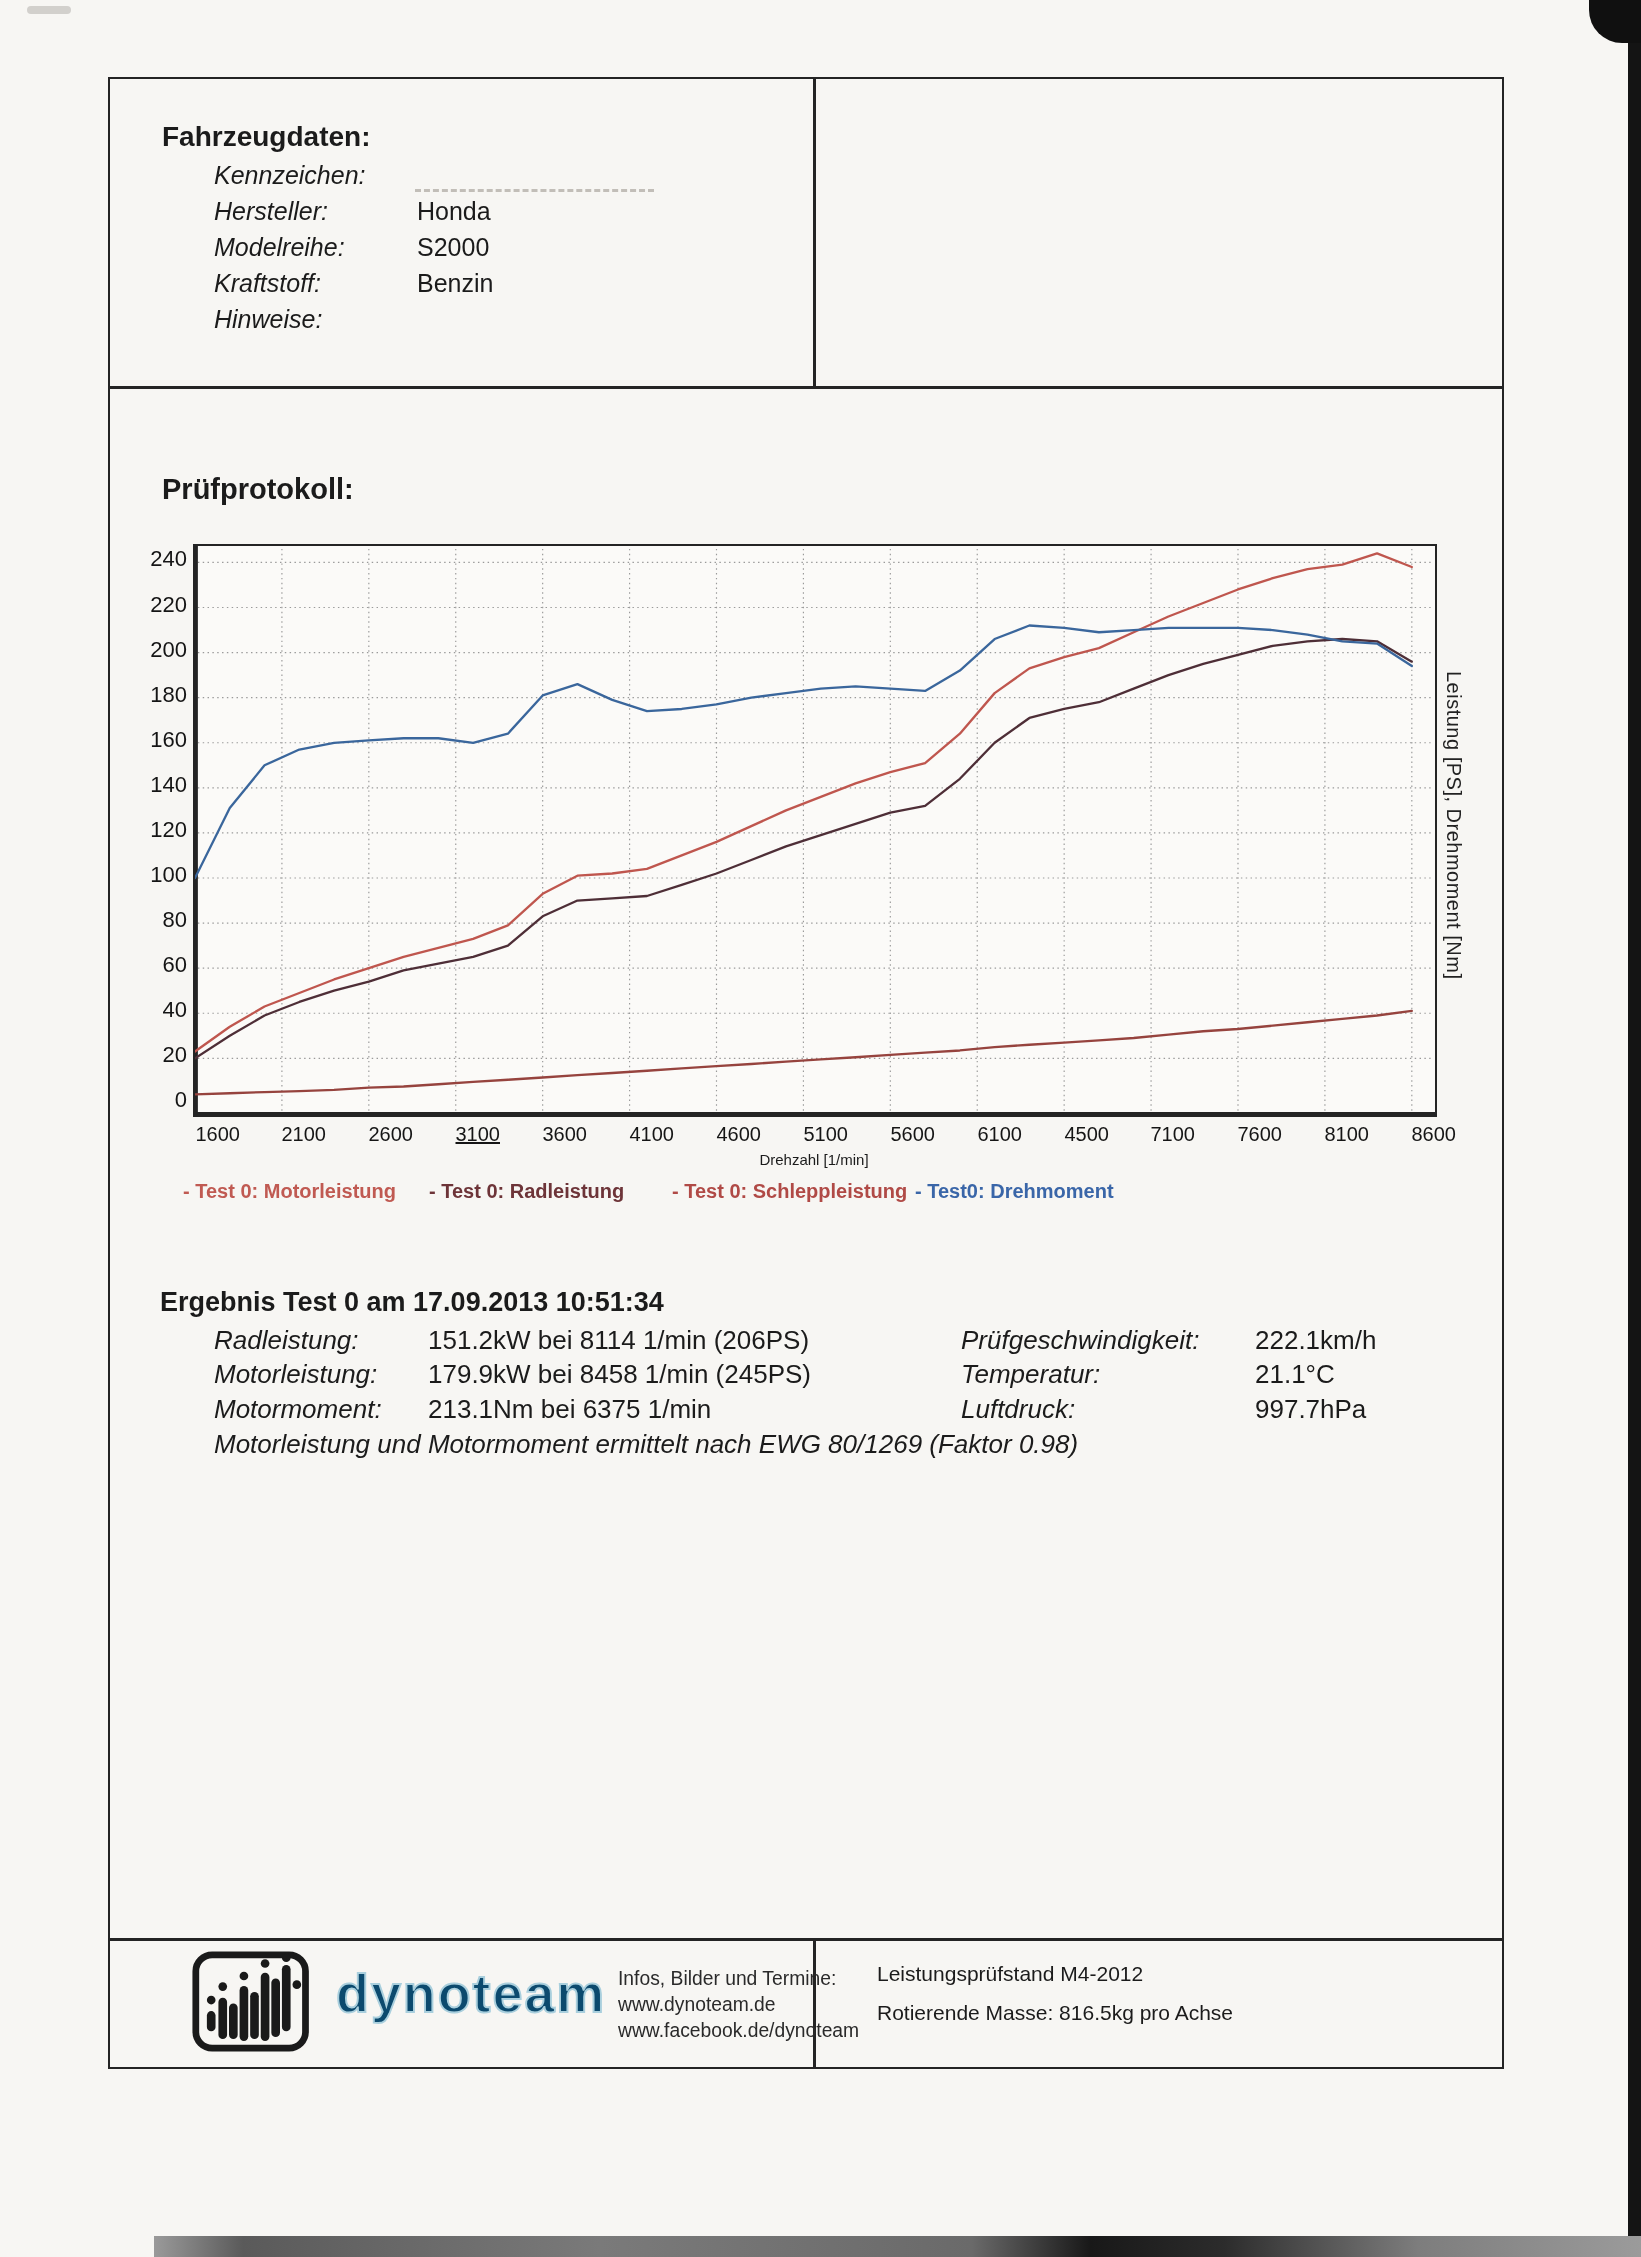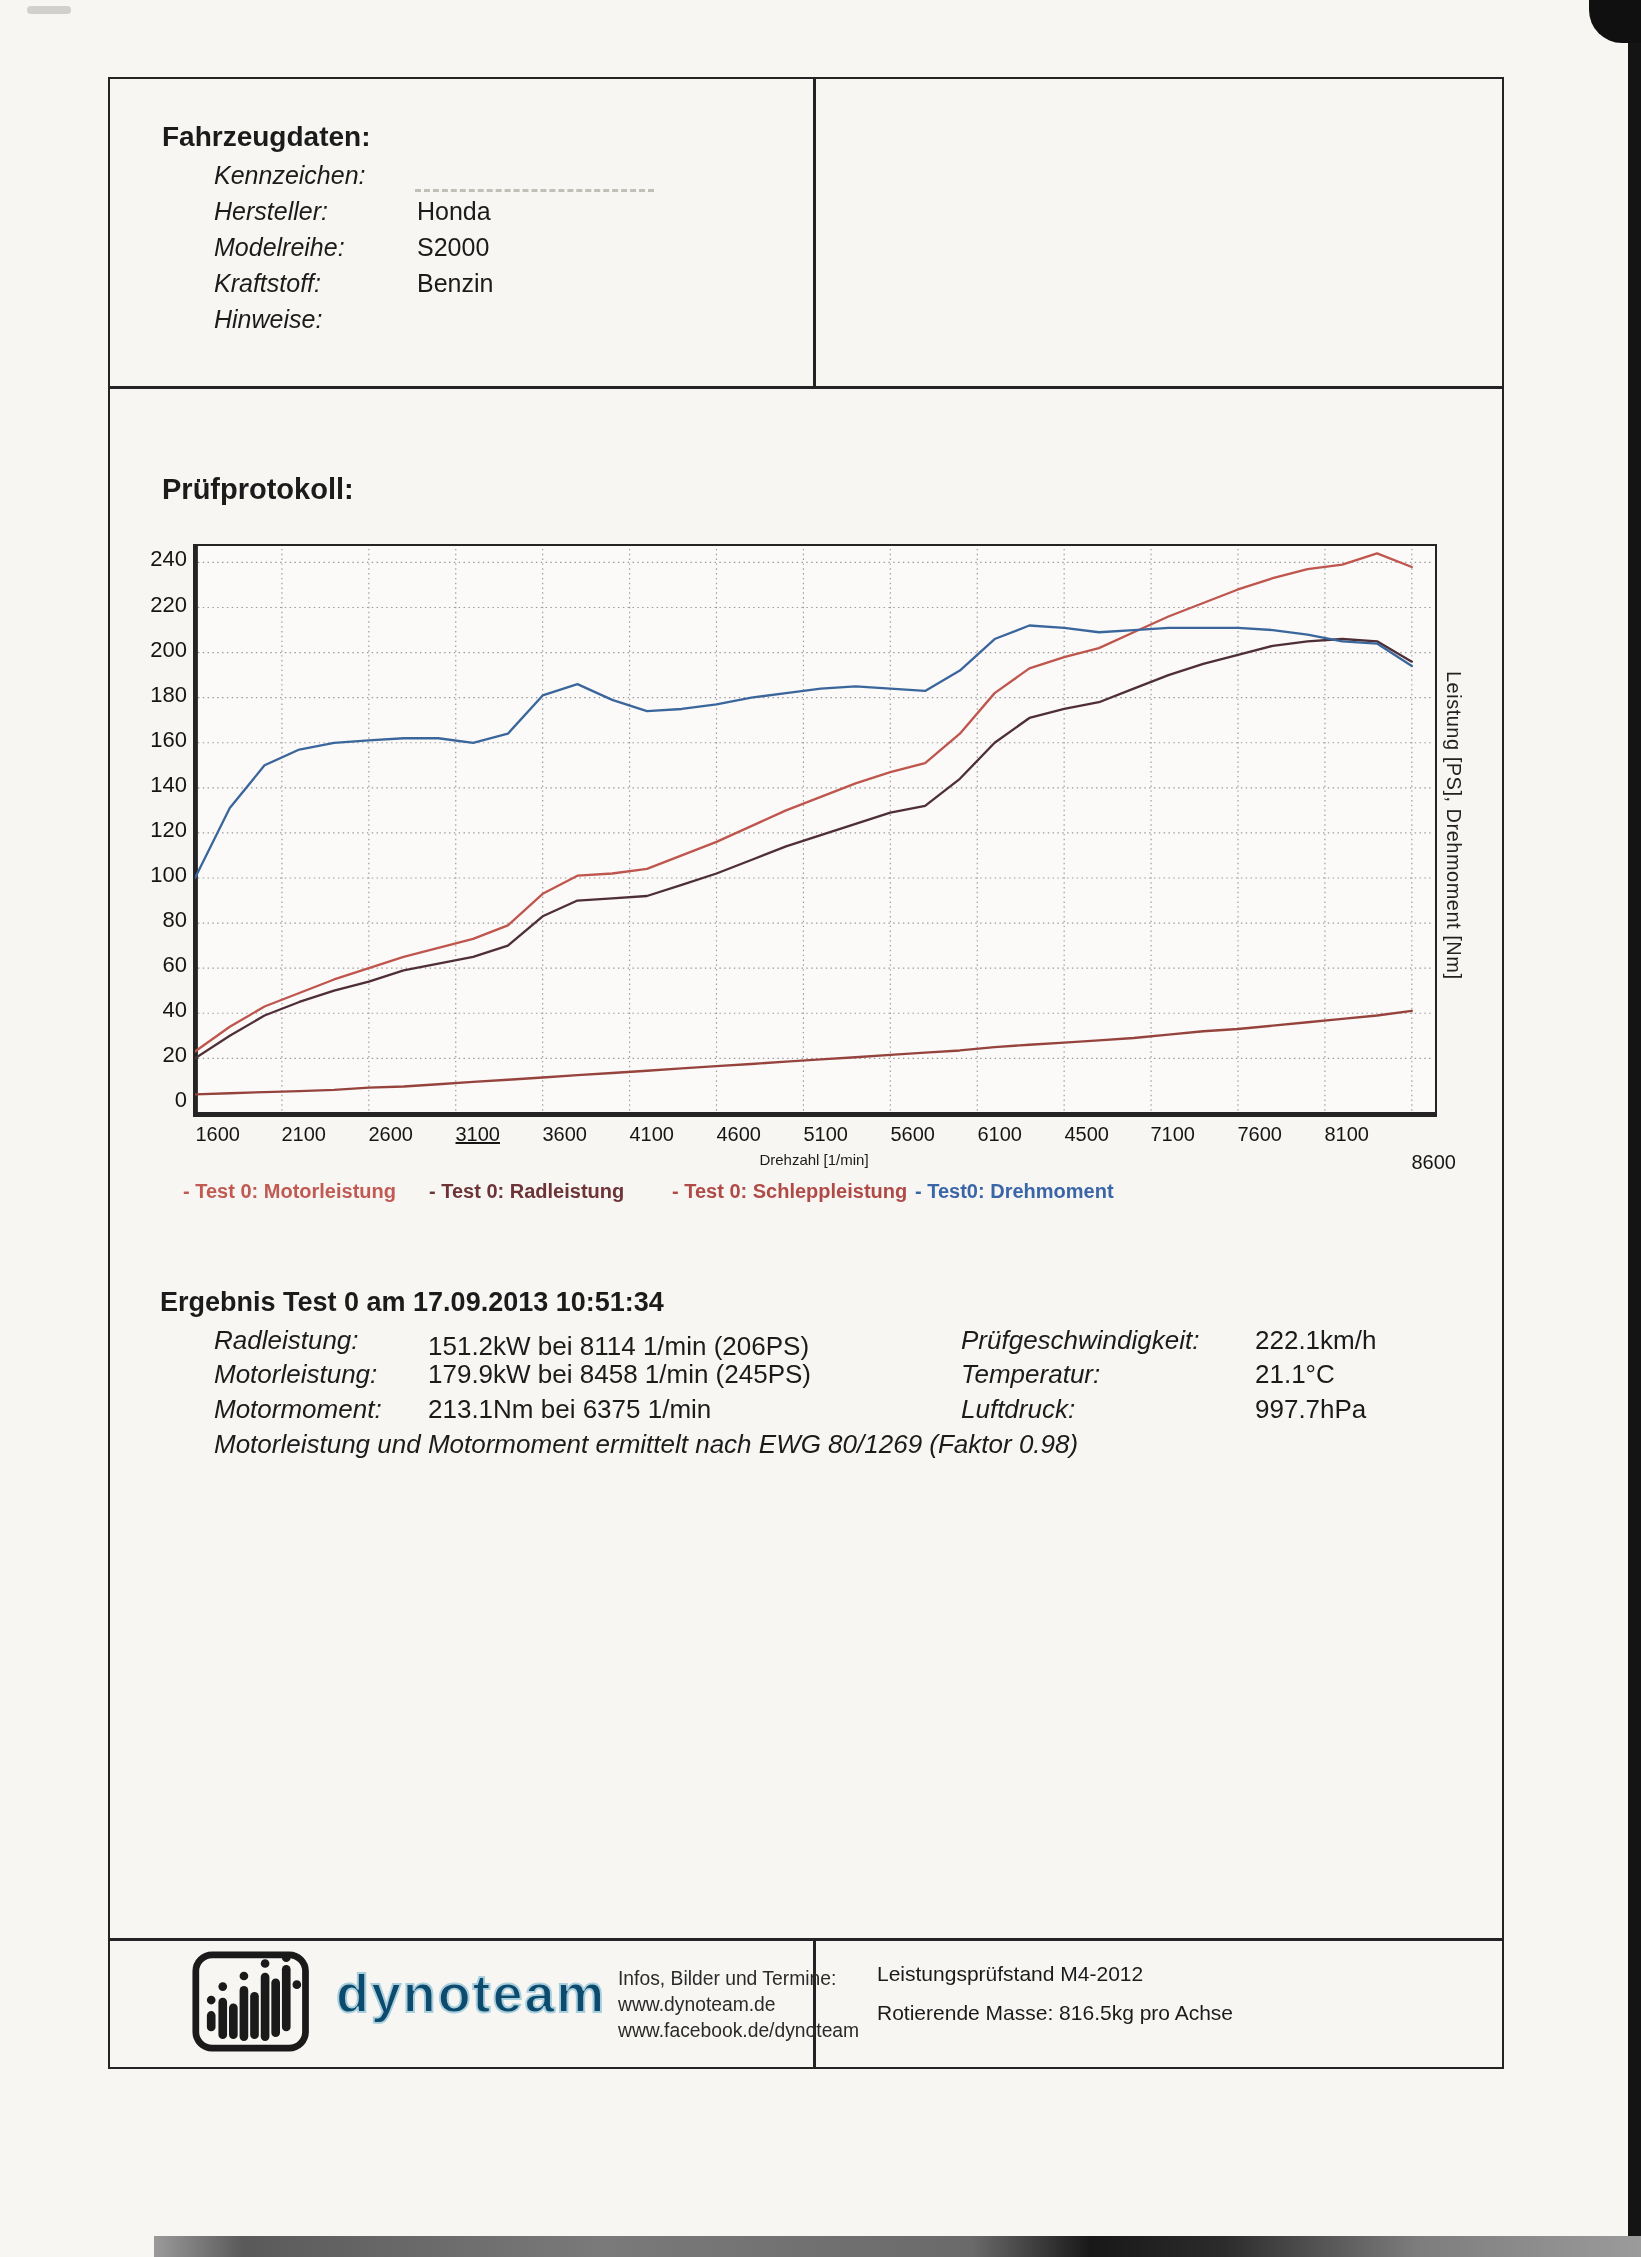--- a/index.html
+++ b/index.html
@@ -134,33 +134,33 @@
       <div class="abs xtick" style="left: 500px;">3600</div>
       <div class="abs xtick" style="left: 587px;">4100</div>
       <div class="abs xtick" style="left: 674px;">4600</div>
       <div class="abs xtick" style="left: 761px;">5100</div>
       <div class="abs xtick" style="left: 848px;">5600</div>
       <div class="abs xtick" style="left: 935px;">6100</div>
       <div class="abs xtick" style="left: 1022px;">4500</div>
       <div class="abs xtick" style="left: 1108px;">7100</div>
       <div class="abs xtick" style="left: 1195px;">7600</div>
       <div class="abs xtick" style="left: 1282px;">8100</div>
-      <div class="abs xtick" style="left: 1369px; margin-top: 28px;">8600</div>
+      <div class="abs xtick" style="left: 1369px;">8600</div>
     </div>
   <div class="abs" id="xaxis-title">Drehzahl [1/min]</div>
   <div class="abs" id="yaxis-right-title">Leistung [PS], Drehmoment [Nm]</div>
 
   <div class="abs legend-item" style="left: 183px; color: rgb(192, 90, 82);">- Test 0: Motorleistung</div>
   <div class="abs legend-item" style="left: 429px; color: rgb(109, 52, 56);">- Test 0: Radleistung</div>
   <div class="abs legend-item" style="left: 672px; color: rgb(176, 74, 70);">- Test 0: Schleppleistung</div>
   <div class="abs legend-item" style="left: 915px; color: rgb(58, 102, 168);">- Test0: Drehmoment</div>
 
   <div class="abs" id="results-title">Ergebnis Test 0 am 17.09.2013 10:51:34</div>
   <div class="abs res-label" style="top:1325px;">Radleistung:</div>
-  <div class="abs res-value" style="top:1325px;margin-top:6px;">151.2kW bei 8114 1/min (206PS)</div>
+  <div class="abs res-value" style="top:1325px;">151.2kW bei 8114 1/min (206PS)</div>
   <div class="abs res-label" style="top:1359px;">Motorleistung:</div>
   <div class="abs res-value" style="top:1359px;">179.9kW bei 8458 1/min (245PS)</div>
   <div class="abs res-label" style="top:1394px;">Motormoment:</div>
   <div class="abs res-value" style="top:1394px;">213.1Nm bei 6375 1/min</div>
   <div class="abs res-label2" style="top:1325px;">Prüfgeschwindigkeit:</div>
   <div class="abs res-value2" style="top:1325px;">222.1km/h</div>
   <div class="abs res-label2" style="top:1359px;">Temperatur:</div>
   <div class="abs res-value2" style="top:1359px;">21.1°C</div>
   <div class="abs res-label2" style="top:1394px;">Luftdruck:</div>
   <div class="abs res-value2" style="top:1394px;">997.7hPa</div>

